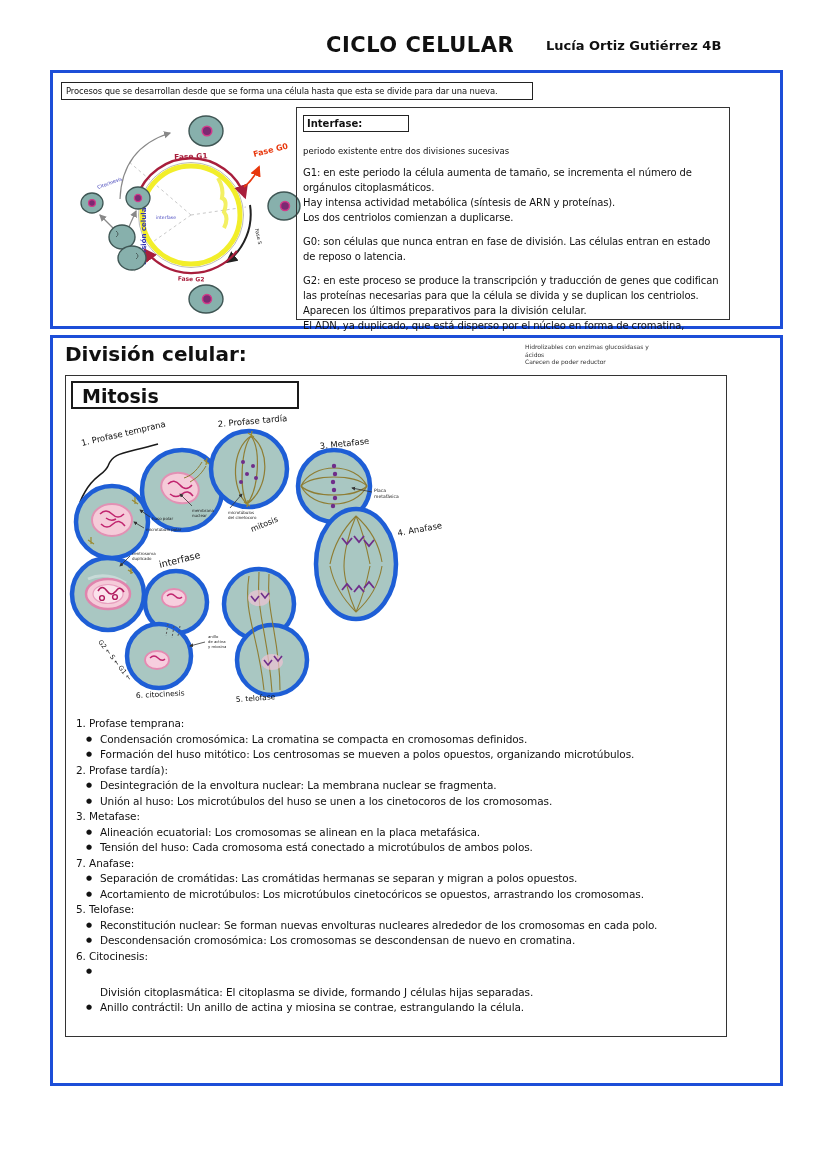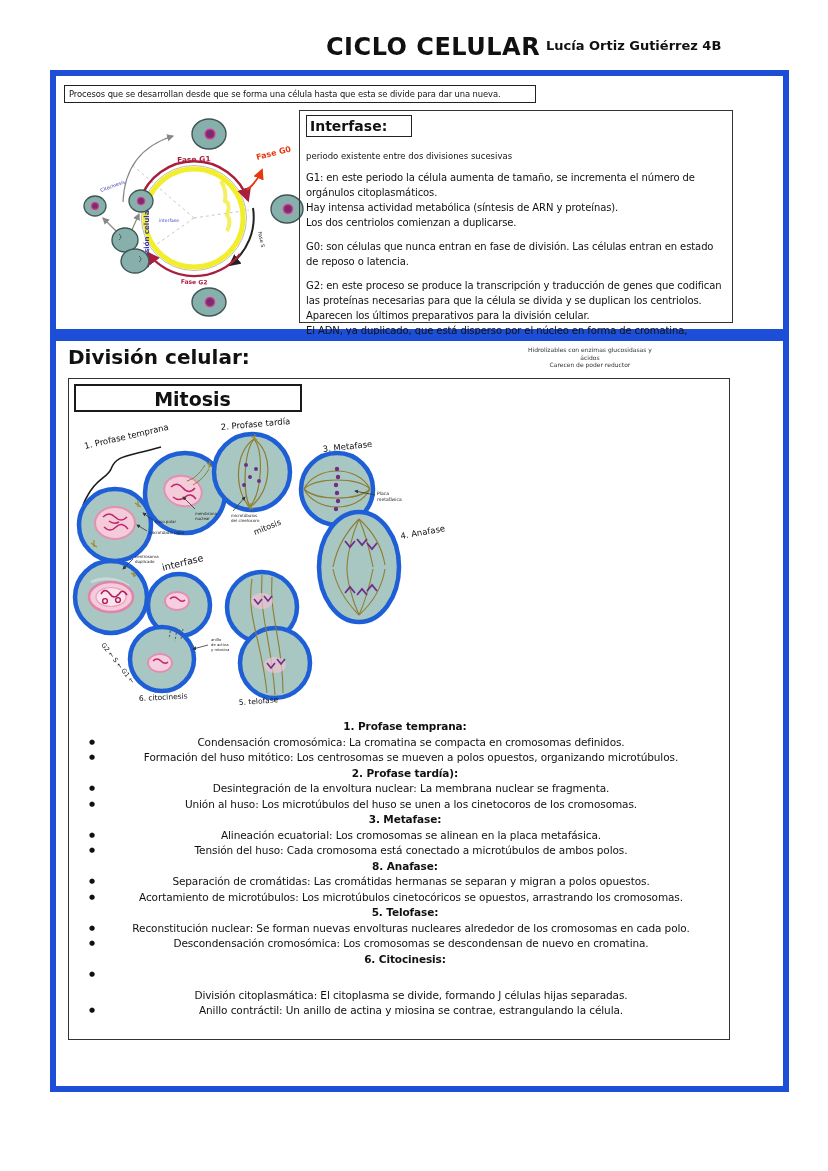--- a/index.html
+++ b/index.html
@@ -1,43 +1,43 @@
 <!DOCTYPE html>
 <html><head>
 <meta charset="utf-8">
 <style>
   html,body{margin:0;padding:0;background:#fff;}
   .page{position:relative;width:828px;height:1171px;background:#fff;
         font-family:"DejaVu Sans",sans-serif;color:#111;overflow:hidden;}
   
-  .doc-title{position:absolute;left:326px;top:33px;font-size:24px;font-weight:bold;letter-spacing:.5px;}
+  .doc-title{position:absolute;left:326px;top:33px;font-size:21px;font-weight:bold;letter-spacing:.5px;}
   .doc-author{position:absolute;left:546px;top:38px;font-size:13px;font-weight:bold;}
   
-  .box{position:absolute;border:6px solid #1d4ed8;background:#fff;}
+  .box{position:absolute;border:3px solid #1d4ed8;background:#fff;}
   .top-box{left:50px;top:70px;width:727px;height:253px;}
-  .bottom-box{left:50px;top:335px;width:727px;height:745px;text-align:center;}
+  .bottom-box{left:50px;top:335px;width:727px;height:745px;}
   .intro-box{position:absolute;left:8px;top:9px;width:462px;border:1.2px solid #222;
              font-size:8.4px;padding:3px 4px;white-space:nowrap;letter-spacing:-.1px;}
   .cycle-svg{position:absolute;left:5px;top:30px;width:255px;height:225px;}
   
   .interfase-panel{position:absolute;left:243px;top:34px;width:434px;height:213px;
                    border:1.2px solid #333;padding:4px 6px;box-sizing:border-box;}
-  .interfase-title{display:inline-block;border:1px solid #222;font-size:14px;font-weight:bold;
+  .interfase-title{display:inline-block;border:1px solid #222;font-size:10px;font-weight:bold;
                    padding:2px 6px 2px 3px;min-width:95px;}
   .interfase-sub{font-size:8.5px;margin-top:14px;}
   .ipara{font-size:10px;line-height:1.5;margin-top:9px;white-space:pre-line;letter-spacing:-.1px;}
   
   .division-heading{position:absolute;left:12px;top:4px;font-size:20px;font-weight:bold;}
   .corner-note{position:absolute;left:472px;top:5px;font-size:6px;line-height:7.5px;color:#333;}
   .mitosis-box{position:absolute;left:12px;top:37px;width:660px;height:660px;border:1.5px solid #333;}
   .mitosis-title-box{position:absolute;left:5px;top:5px;width:228px;height:28px;border:2.5px solid #1a1a1a;
                      font-size:19px;font-weight:bold;padding:2px 0 0 9px;box-sizing:border-box;}
   .mitosis-svg{position:absolute;left:2px;top:38px;width:656px;height:300px;}
   .phases{position:absolute;left:6px;top:340px;width:644px;font-size:10.5px;line-height:15.5px;letter-spacing:-.1px;}
-  .phase-heading{margin-left:16px;font-weight:bold;}
+  .phase-heading{margin-left:4px;}
   .phase-item{position:relative;padding-left:28px;min-height:15.5px;}
   .phase-item .dot{position:absolute;left:14px;top:0;font-size:7px;}
   .phase-item.no-bullet{margin-top:5px;}
   svg text{font-family:"DejaVu Sans",sans-serif;}
 </style>
 </head>
 <body>
 
 <div class="page">
 
@@ -312,21 +312,21 @@
       <div class="phases" id="phases-list">
           <div class="phase-heading">1. Profase temprana:</div>
           <div class="phase-item"><span class="dot">●</span><span>Condensación cromosómica: La cromatina se compacta en cromosomas definidos.</span></div>
           <div class="phase-item"><span class="dot">●</span><span>Formación del huso mitótico: Los centrosomas se mueven a polos opuestos, organizando microtúbulos.</span></div>
           <div class="phase-heading">2. Profase tardía):</div>
           <div class="phase-item"><span class="dot">●</span><span>Desintegración de la envoltura nuclear: La membrana nuclear se fragmenta.</span></div>
           <div class="phase-item"><span class="dot">●</span><span>Unión al huso: Los microtúbulos del huso se unen a los cinetocoros de los cromosomas.</span></div>
           <div class="phase-heading">3. Metafase:</div>
           <div class="phase-item"><span class="dot">●</span><span>Alineación ecuatorial: Los cromosomas se alinean en la placa metafásica.</span></div>
           <div class="phase-item"><span class="dot">●</span><span>Tensión del huso: Cada cromosoma está conectado a microtúbulos de ambos polos.</span></div>
-          <div class="phase-heading">8. Anafase:</div>
+          <div class="phase-heading">7. Anafase:</div>
           <div class="phase-item"><span class="dot">●</span><span>Separación de cromátidas: Las cromátidas hermanas se separan y migran a polos opuestos.</span></div>
           <div class="phase-item"><span class="dot">●</span><span>Acortamiento de microtúbulos: Los microtúbulos cinetocóricos se opuestos, arrastrando los cromosomas.</span></div>
           <div class="phase-heading">5. Telofase:</div>
           <div class="phase-item"><span class="dot">●</span><span>Reconstitución nuclear: Se forman nuevas envolturas nucleares alrededor de los cromosomas en cada polo.</span></div>
           <div class="phase-item"><span class="dot">●</span><span>Descondensación cromosómica: Los cromosomas se descondensan de nuevo en cromatina.</span></div>
           <div class="phase-heading">6. Citocinesis:</div>
           <div class="phase-item"><span class="dot">●</span><span></span></div>
           <div class="phase-item no-bullet"><span>División citoplasmática: El citoplasma se divide, formando J células hijas separadas.</span></div>
           <div class="phase-item"><span class="dot">●</span><span>Anillo contráctil: Un anillo de actina y miosina se contrae, estrangulando la célula.</span></div>
         </div>

